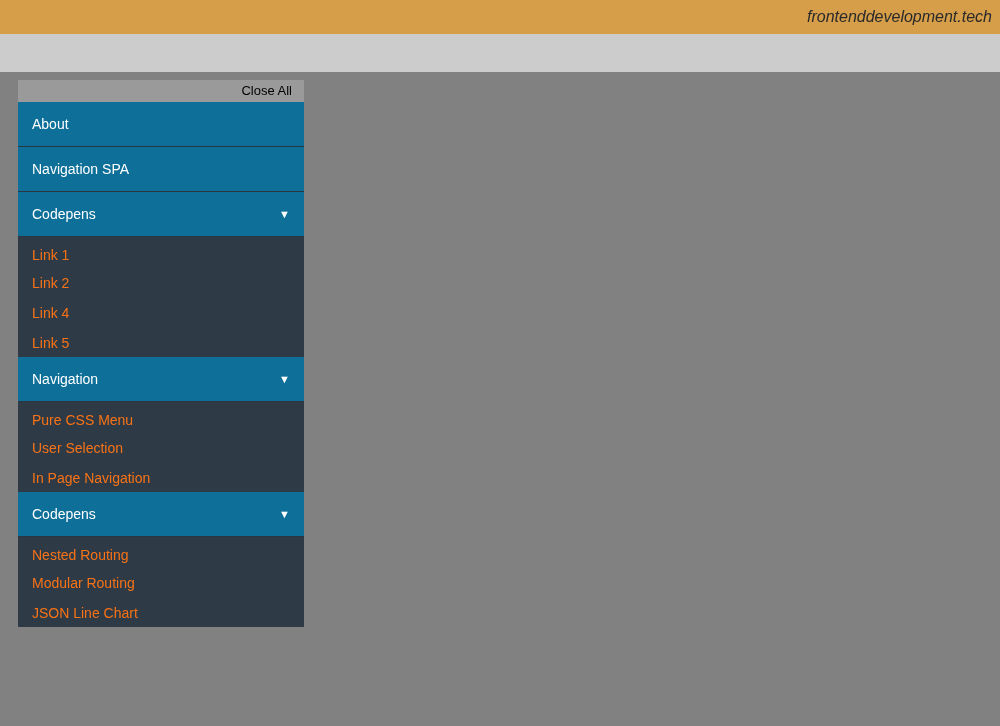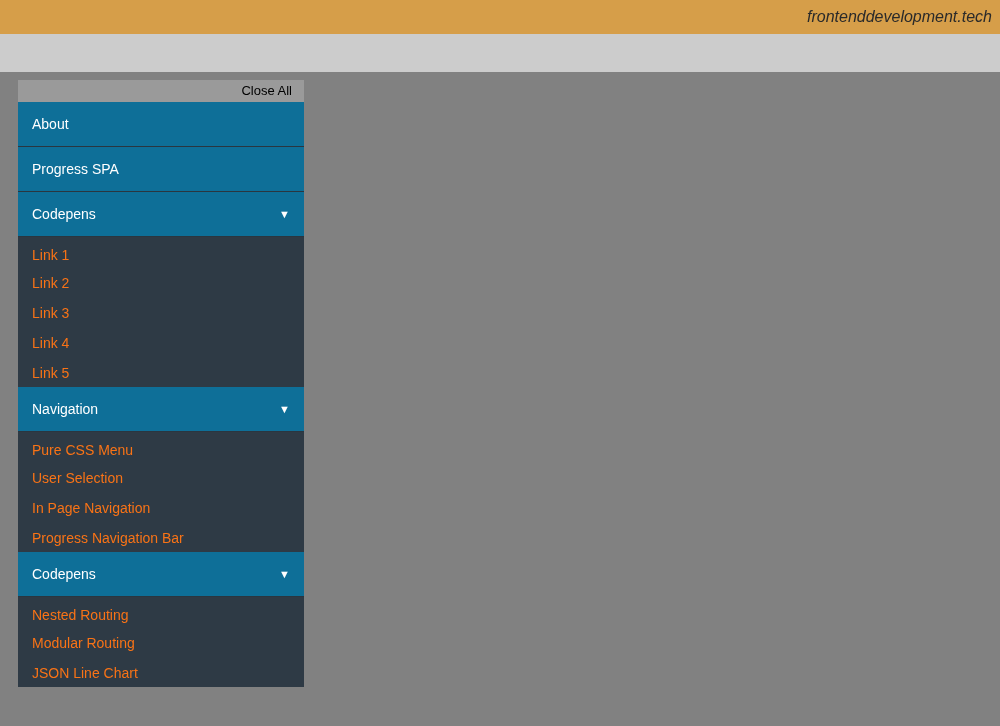--- a/index.html
+++ b/index.html
@@ -104,44 +104,42 @@
 <div class="main-area">
   <div class="sidebar">
 
     <div class="close-all">Close All</div>
 
     <div class="menu-item">
       <span>About</span>
     </div>
 
     <div class="menu-item">
-      <span>Progress SPA</span>
+      <span>Navigation SPA</span>
     </div>
 
     <div class="menu-item section">
       <span>Codepens</span>
       <span class="caret">▼</span>
     </div>
     <div class="sub-group">
       <div class="sub-item">Link 1</div>
       <div class="sub-item">Link 2</div>
-      <div class="sub-item">Link 3</div>
       <div class="sub-item">Link 4</div>
       <div class="sub-item">Link 5</div>
     </div>
 
     <div class="menu-item section">
       <span>Navigation</span>
       <span class="caret">▼</span>
     </div>
     <div class="sub-group">
       <div class="sub-item">Pure CSS Menu</div>
       <div class="sub-item">User Selection</div>
       <div class="sub-item">In Page Navigation</div>
-      <div class="sub-item">Progress Navigation Bar</div>
     </div>
 
     <div class="menu-item section">
       <span>Codepens</span>
       <span class="caret">▼</span>
     </div>
     <div class="sub-group">
       <div class="sub-item">Nested Routing</div>
       <div class="sub-item">Modular Routing</div>
       <div class="sub-item">JSON Line Chart</div>

